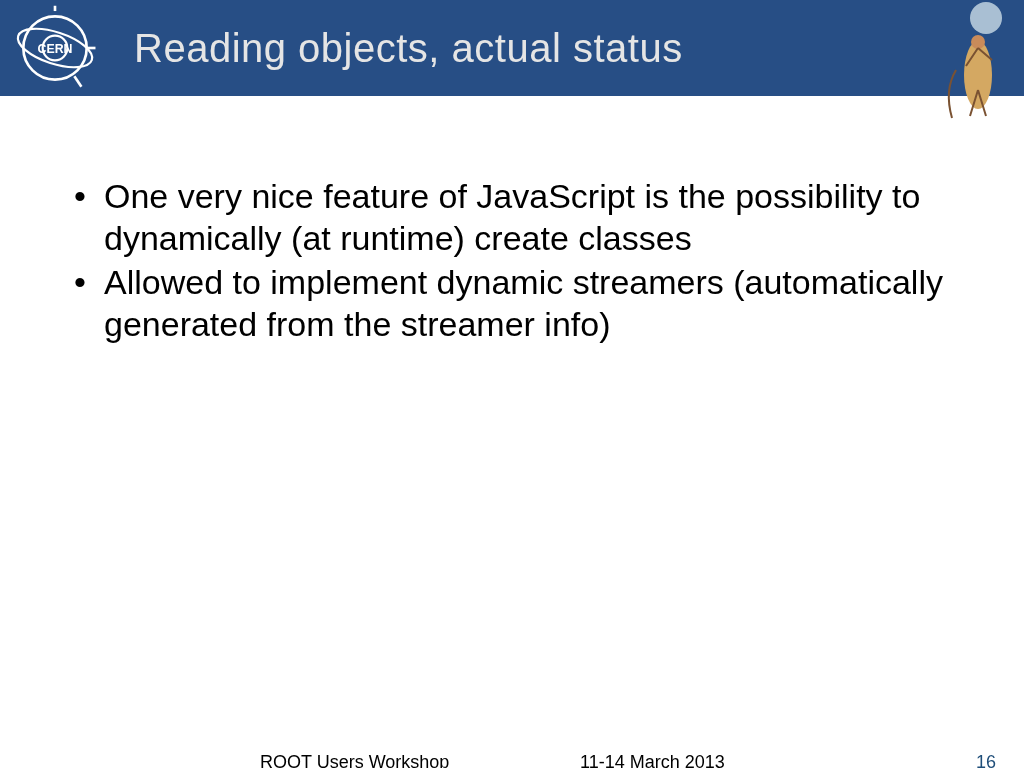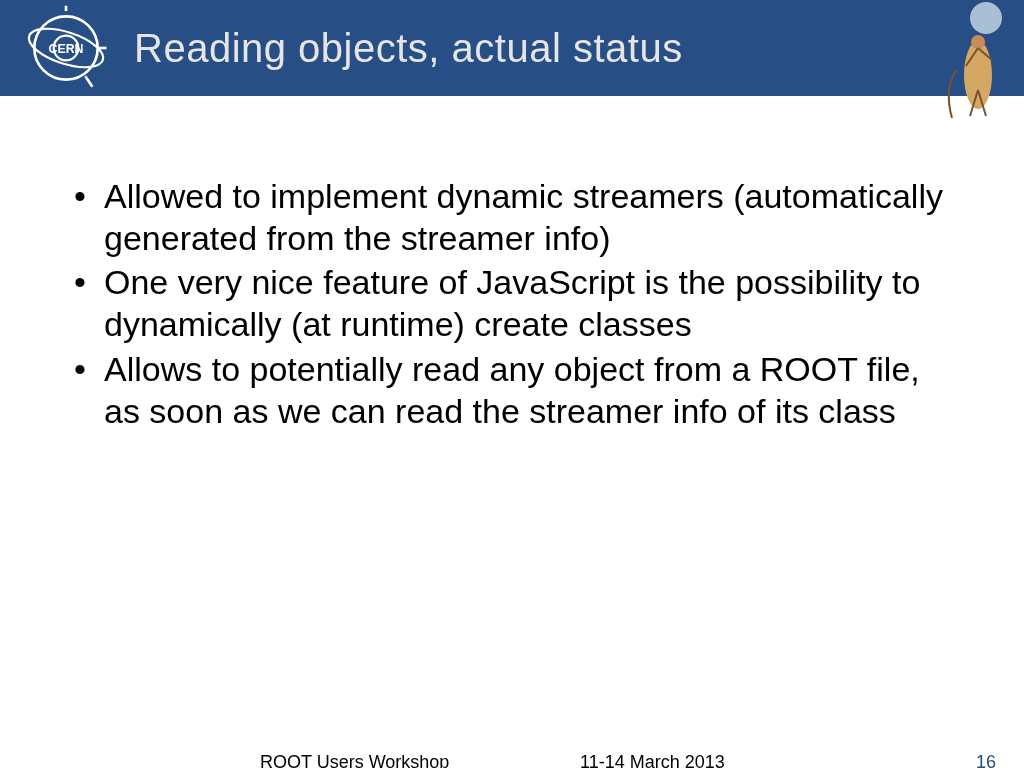--- a/index.html
+++ b/index.html
@@ -8,21 +8,21 @@
   .header-band {
     position: absolute;
     top: 0; left: 0;
     width: 1024px; height: 96px;
     background: #274e85;
     display: flex;
     align-items: center;
   }
   .cern-logo {
     width: 110px; height: 96px;
-    display: flex; align-items: center; justify-content: flex-end;
+    display: flex; align-items: center; justify-content: center;
     flex-shrink: 0;
   }
   .title {
     color: #e5e5e5;
     font-size: 40px;
     font-weight: 400;
     margin-left: 24px;
     letter-spacing: 0.5px;
   }
   .right-figure {
@@ -107,23 +107,22 @@
       <circle cx="50" cy="18" r="16" fill="#b8ccdc" opacity="0.9"></circle>
       <ellipse cx="42" cy="75" rx="14" ry="34" fill="#d4a862"></ellipse>
       <circle cx="42" cy="42" r="7" fill="#c98b5a"></circle>
       <path d="M42 48 L30 66 M42 48 L56 60 M42 90 L34 116 M42 90 L50 116" stroke="#7a5232" stroke-width="2" fill="none"></path>
       <path d="M20 70 Q 8 90 16 118" stroke="#7a5232" stroke-width="2" fill="none"></path>
     </svg>
   </div>
 
   <div class="content">
     <ul class="bullet-list">
+      <li>One very nice feature of JavaScript is the possibility to dynamically (at runtime) create classes</li>
       <li>Allowed to implement dynamic streamers (automatically generated from the streamer info)</li>
-      <li>One very nice feature of JavaScript is the possibility to dynamically (at runtime) create classes</li>
-      <li>Allows to potentially read any object from a ROOT file, as soon as we can read the streamer info of its class</li>
     </ul>
   </div>
 
   <div class="footer">
     <span class="footer-left">ROOT Users Workshop</span>
     <span class="footer-center">11-14 March 2013</span>
     <span class="footer-right">16</span>
   </div>
 
 </div>

